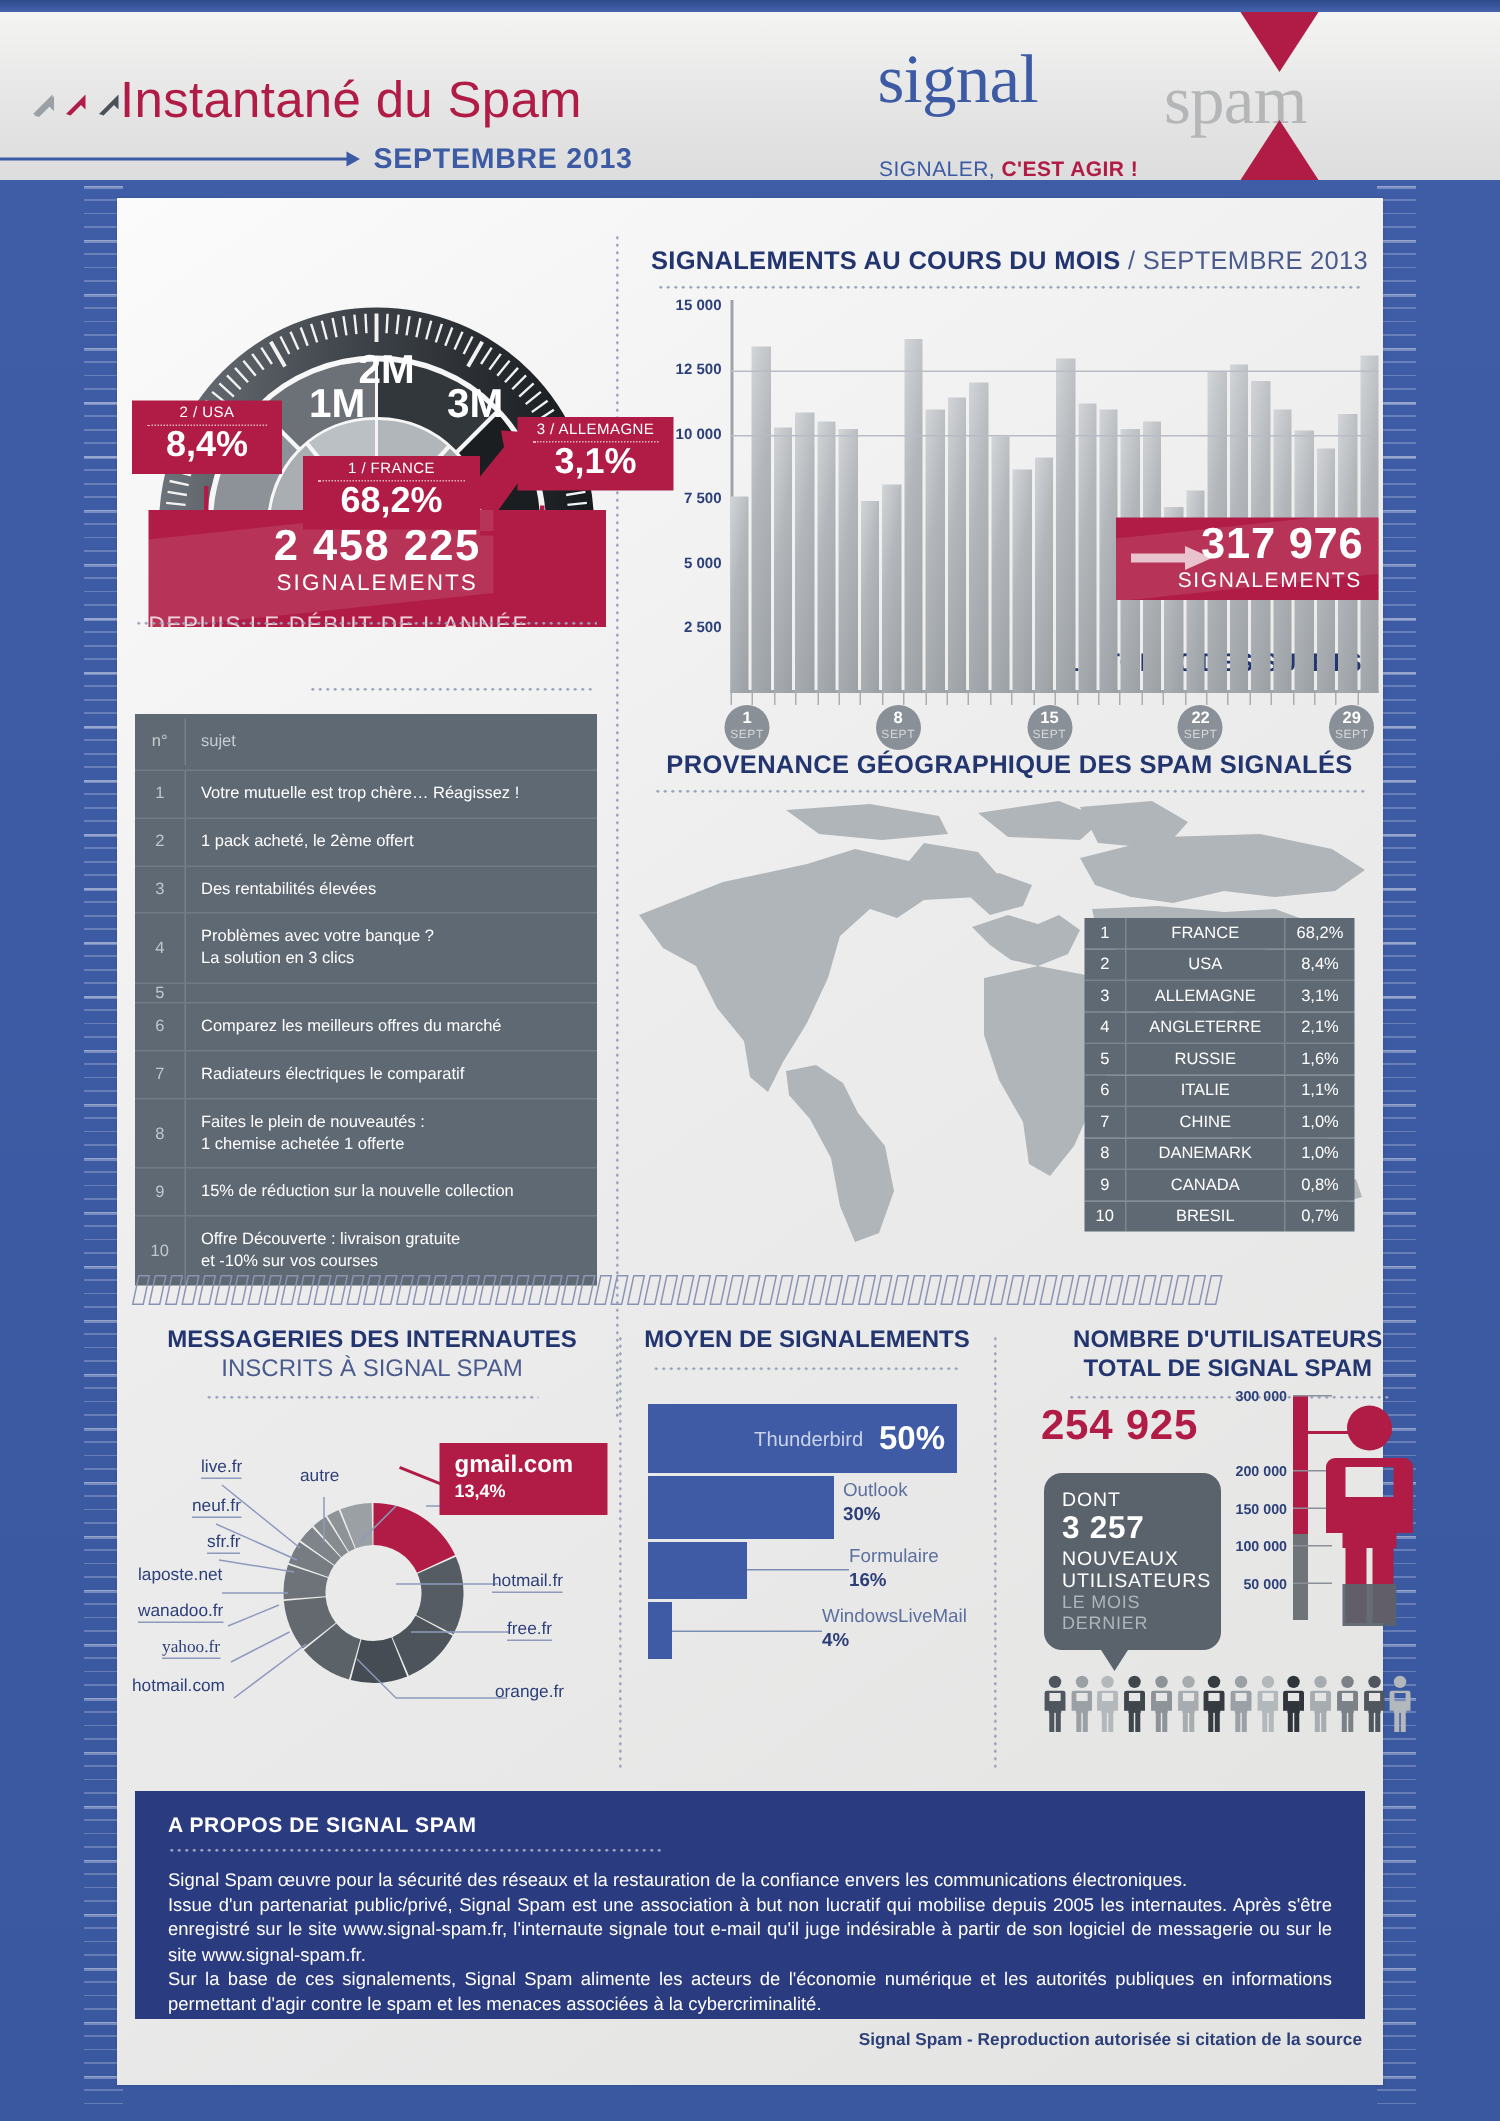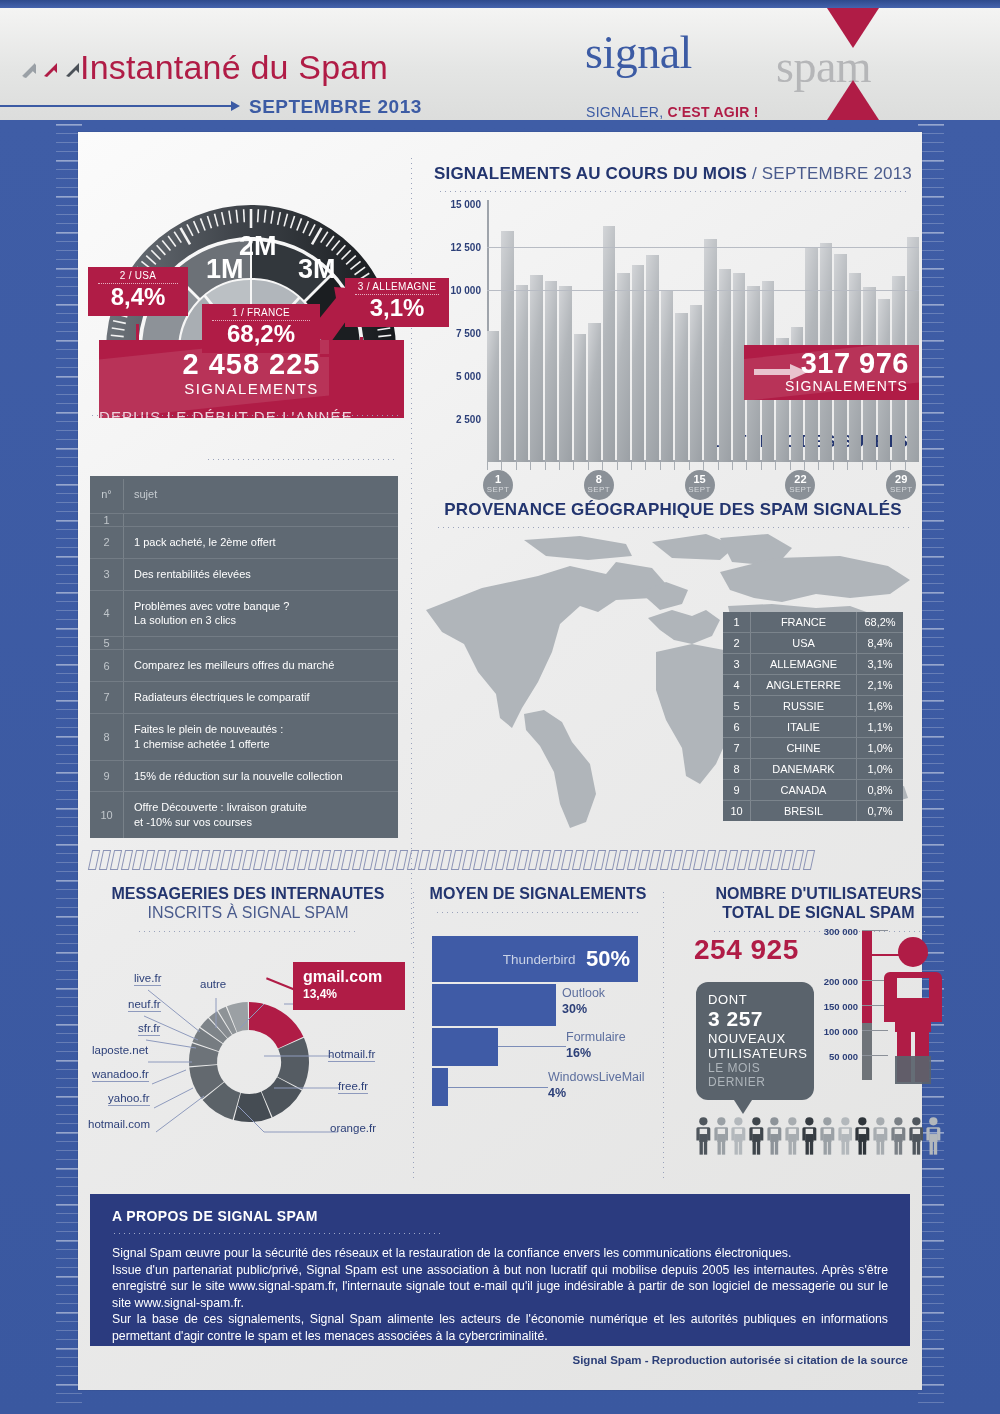--- a/index.html
+++ b/index.html
@@ -410,20 +410,21 @@
 
     <div class="sec-title t10-title">LE TOP 10 DES SUJETS</div>
     <div class="dots-h t10-dots"></div>
     <div class="t10" id="t10">
         <div class="row head" style="padding: 3px 0px;">
           <div class="c1">n°</div>
           <div class="c2">sujet</div>
         </div>
         <div class="row">
           <div class="c1">1</div>
+          <div class="c2">Votre mutuelle est trop chère… Réagissez !</div>
         </div>
         <div class="row">
           <div class="c1">2</div>
           <div class="c2">1 pack acheté, le 2ème offert</div>
         </div>
         <div class="row">
           <div class="c1">3</div>
           <div class="c2">Des rentabilités élevées</div>
         </div>
         <div class="row">
@@ -786,21 +787,21 @@
           <line x1="176" y1="148" x2="250" y2="148"></line>
           <line x1="176" y1="72" x2="244" y2="72"></line>
         </g>
       </svg>
 
       <div class="lbl u" style="left:46px;  top:88px;">live.fr</div>
       <div class="lbl u" style="left:40px;  top:114px;">neuf.fr</div>
       <div class="lbl u" style="left:50px;  top:138px;">sfr.fr</div>
       <div class="lbl" style="left:4px;   top:160px;">laposte.net</div>
       <div class="lbl u" style="left:4px;   top:184px;">wanadoo.fr</div>
-      <div class="lbl u" style="left:20px;  top:208px;">yahoo.fr</div>
+      <div class="lbl u" style="left:20px;  top:208px;font-family:Liberation Serif, serif;">yahoo.fr</div>
       <div class="lbl" style="left:0px;   top:234px;">hotmail.com</div>
       <div class="lbl" style="left:112px; top:94px;">autre</div>
       <div class="lbl u" style="left:240px; top:164px;">hotmail.fr</div>
       <div class="lbl u" style="left:250px; top:196px;">free.fr</div>
       <div class="lbl" style="left:242px; top:238px;">orange.fr</div>
 
       <div class="gmail-box">
         <div class="n">gmail.com</div>
         <div class="p">13,4%</div>
       </div>

